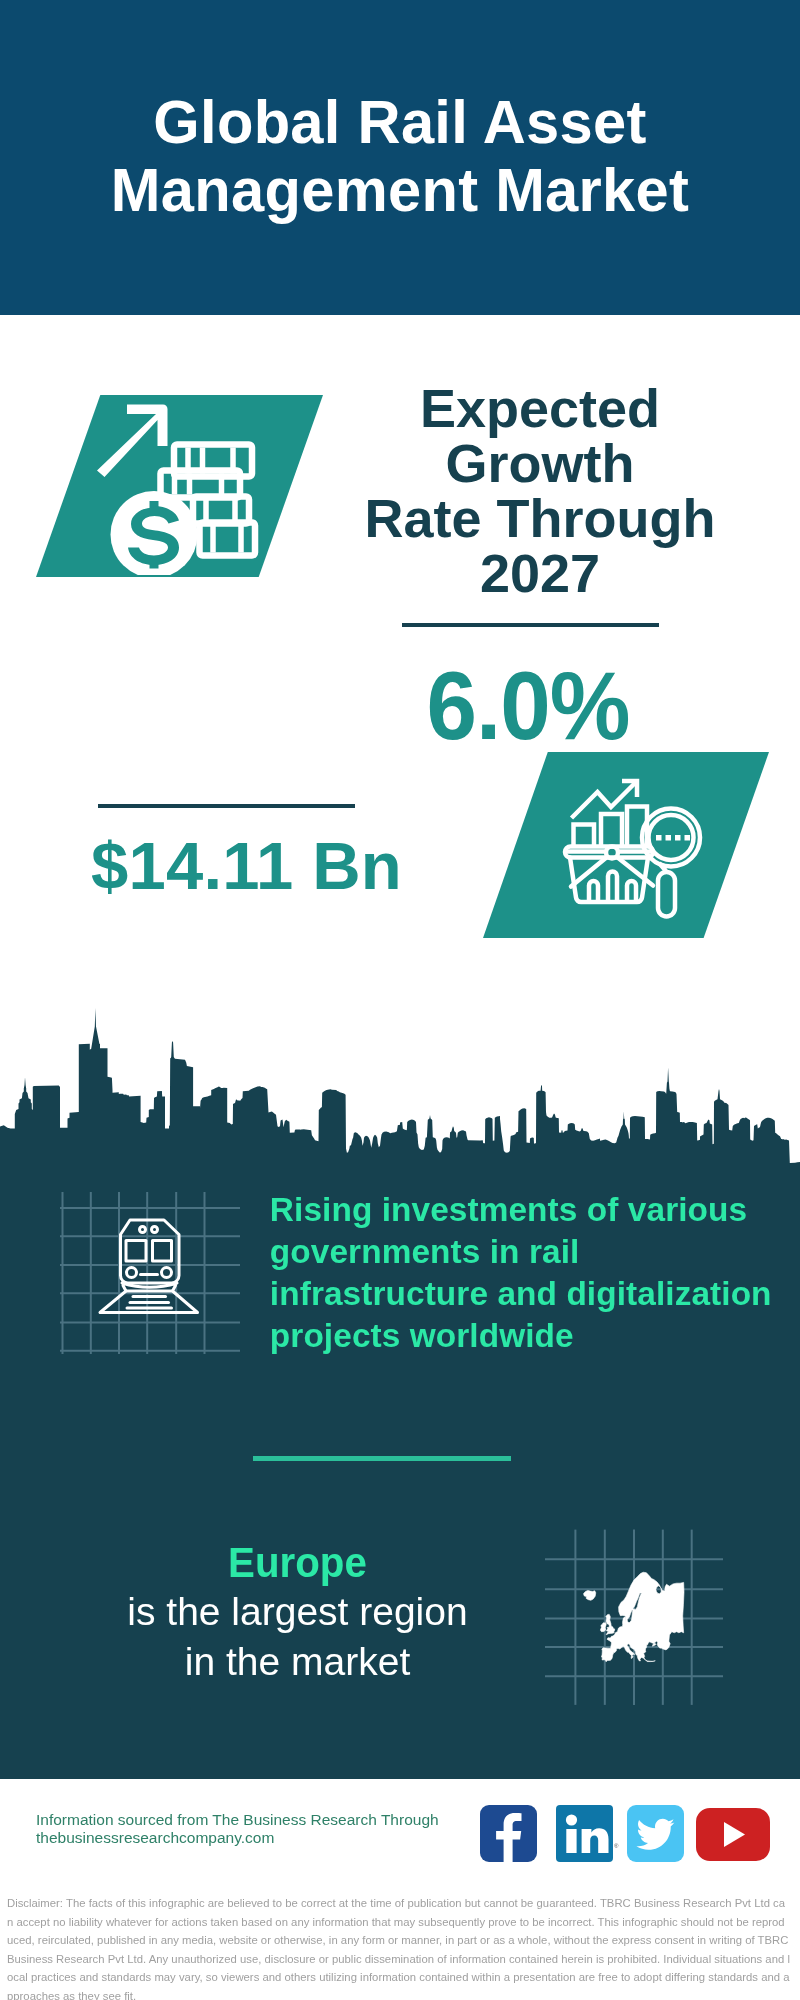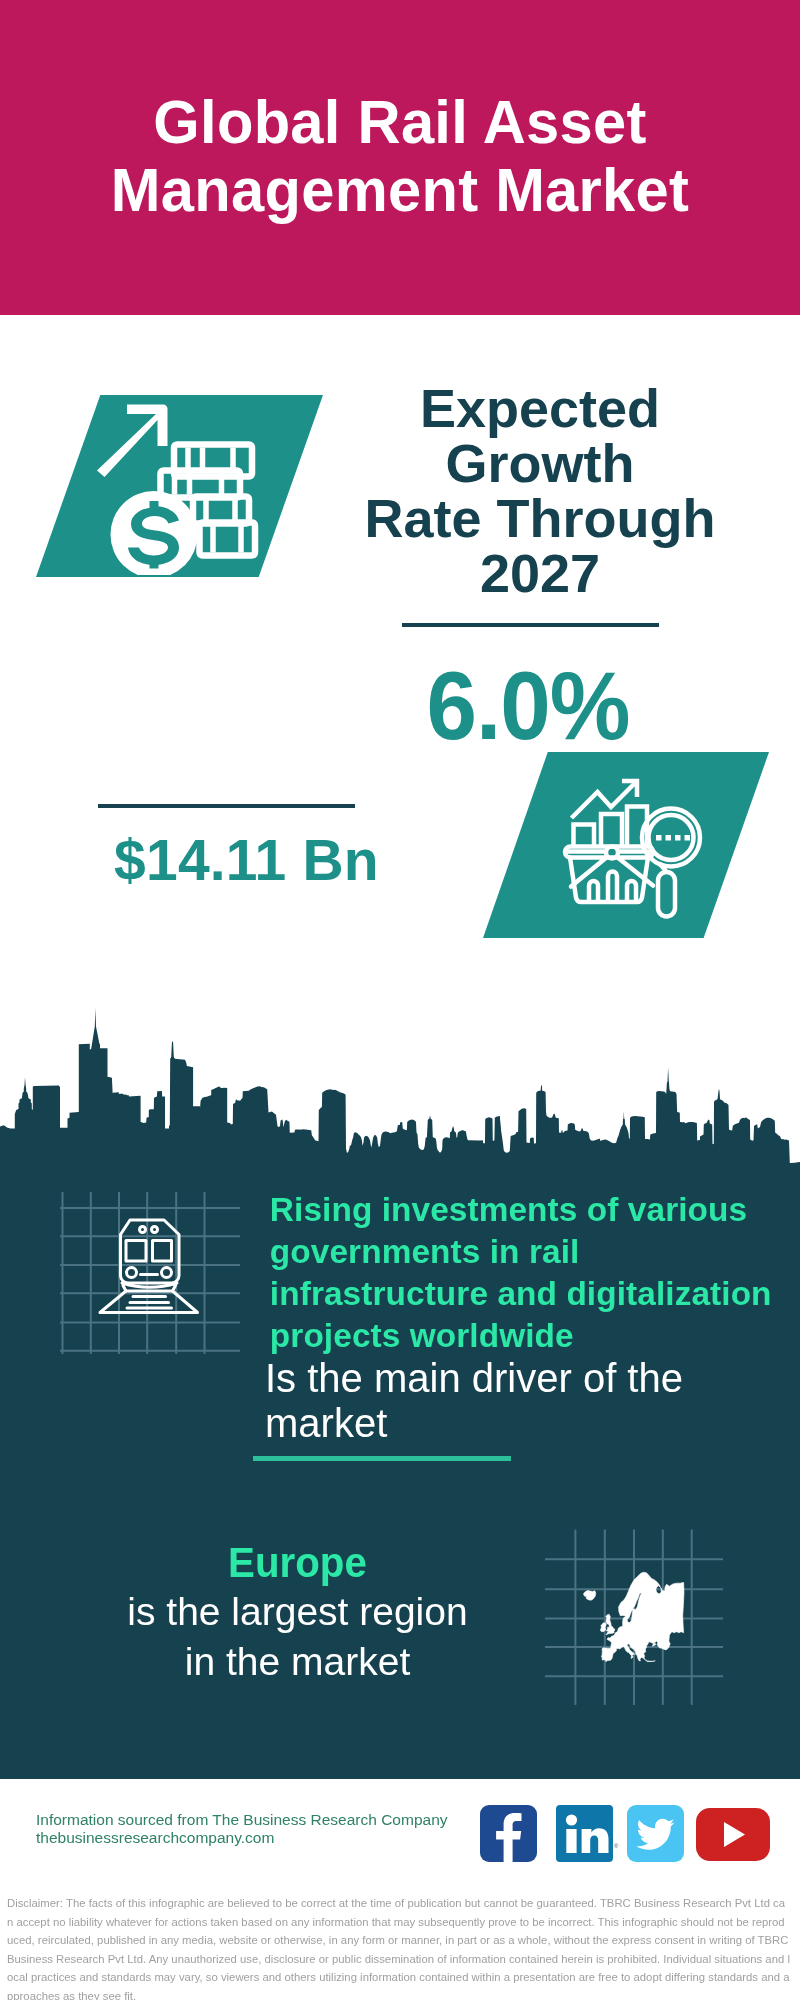--- a/index.html
+++ b/index.html
@@ -1,19 +1,19 @@
 <!DOCTYPE html>
 <html><head>
 <meta charset="utf-8">
 <style>
   html,body{margin:0;padding:0;}
   body{width:800px;height:2000px;background:#fff;font-family:"Liberation Sans",sans-serif;overflow:hidden;}
   .page{position:relative;width:800px;height:2000px;overflow:hidden;background:#fff;}
 
-  .header{position:absolute;left:0;top:0;width:800px;height:315px;background:#be185d;}
+  .header{position:absolute;left:0;top:0;width:800px;height:315px;background:#0c4a6e;}
   .header-title{position:absolute;left:0;top:88px;width:800px;text-align:center;color:#fff;
      font-size:62px;font-weight:bold;line-height:67.5px;letter-spacing:0.3px;transform:scaleX(0.962);}
 
   .para{position:absolute;background:#1D9189;}
   .icon-wrap{position:absolute;}
 
   .navy{color:#16414F;}
   .teal{color:#1D9189;}
   .lbl{font-size:54px;font-weight:bold;line-height:55px;}
   .rule{height:4px;background:#16414F;}
@@ -108,21 +108,21 @@
         <rect x="222" y="130" width="11" height="11"></rect>
         <rect x="241" y="130" width="11" height="11"></rect>
         <rect x="260" y="130" width="11" height="11"></rect>
         <rect x="279" y="130" width="11" height="11"></rect>
       </g>
     </svg>
   </div>
   <div style="position:absolute;left:33px;top:727px;width:440px;text-align:center;">
     <div class="lbl navy"><br></div>
     <div class="rule" style="width:257px;margin:22px 0 0 65px;"></div>
-    <div class="big teal" style="margin-top:24px;margin-left:-13px;font-size:57px;letter-spacing:0.2px;transform:scaleX(1.0);">$14.11 Bn</div>
+    <div class="big teal" style="margin-top:24px;margin-left:-13px;font-size:67px;letter-spacing:0.2px;transform:scaleX(1.0);">$14.11 Bn</div>
   </div>
 
   <div class="darksec" style="top:1168px;height:611px;"></div>
 
   <svg style="position:absolute;left:55px;top:1188px;" width="190" height="172" viewBox="0 0 190 172">
     <g stroke="#4A7282" stroke-width="2">
       <line x1="5" y1="20" x2="185" y2="20"></line>
       <line x1="5" y1="48.3" x2="185" y2="48.3"></line>
       <line x1="5" y1="77" x2="185" y2="77"></line>
       <line x1="5" y1="105.3" x2="185" y2="105.3"></line>
@@ -148,26 +148,25 @@
       <line x1="97" y1="123" x2="131" y2="123"></line>
       <path d="M60 140 q55 17 110 0 M68 156 L62 145 M161 156 L167 145"></path>
       <path d="M68 156 L16 199 h195 L161 156 z"></path>
       <line x1="82" y1="167" x2="147" y2="167"></line>
       <line x1="76" y1="179" x2="153" y2="179"></line>
       <line x1="70" y1="190" x2="159" y2="190"></line>
     </g>
   </svg>
   <div style="position:absolute;left:265px;top:1188px;width:510px;text-align:left;white-space:nowrap;">
     <div style="color:#2BE8A6;font-size:34px;font-weight:bold;line-height:42px;letter-spacing:0.1px;transform:scaleX(0.981);"><span>Rising investments of various</span><br><span>governments in rail</span><br><span>infrastructure and digitalization</span><br><span>projects worldwide</span></div>
-    <div style="color:#fff;font-size:40px;font-weight:normal;line-height:45px;letter-spacing:0px;margin-top:0px;"><span>Is the main driver of the</span><br><span>market</span></div>
   </div>
   <div class="rule" style="position:absolute;left:253px;top:1456px;width:258px;height:5px;background:#2BBF9A;"></div>
 
   <div class="footer-text" style="left:36px;top:1811px;line-height:18px;">
-      <div>Information sourced from The Business Research Company</div>
+      <div>Information sourced from The Business Research Through</div>
       <div>thebusinessresearchcompany.com</div>
     </div>
 
   <a style="position:absolute;left:480px;top:1805px;width:57px;height:57px;background:#1D4A91;border-radius:9px;display:block;text-decoration:none;">
     <svg width="57" height="57" viewBox="0 0 57 57">
         <path d="M32.6 57 V34.6 h7.5 l1.1 -8.7 h-8.6 v-5.6 c0 -2.5 0.7 -4.2 4.3 -4.2 h4.6 V8.3 c-0.8 -0.1 -3.5 -0.3 -6.7 -0.3 -6.6 0 -11.2 4.1 -11.2 11.5 v6.4 h-7.5 v8.7 h7.5 V57 z" fill="#fff"></path>
       </svg>
   </a>
   <a style="position:absolute;left:556px;top:1805px;width:57px;height:57px;background:#0E76A8;border-radius:4px;display:block;text-decoration:none;">
     <svg width="57" height="57" viewBox="0 0 57 57">

